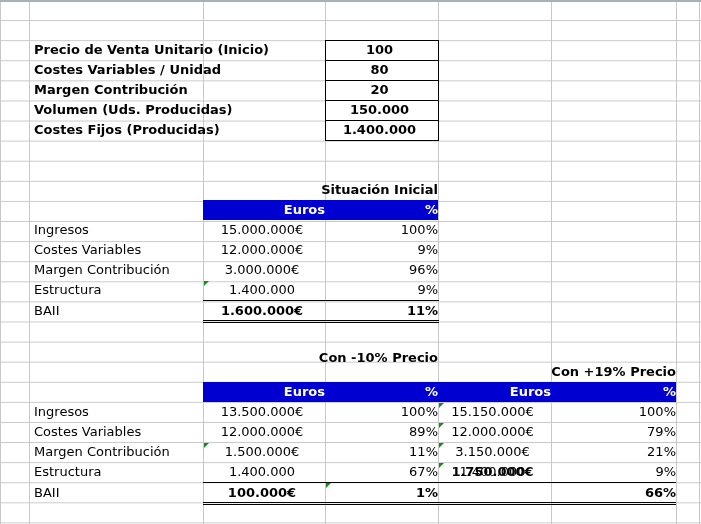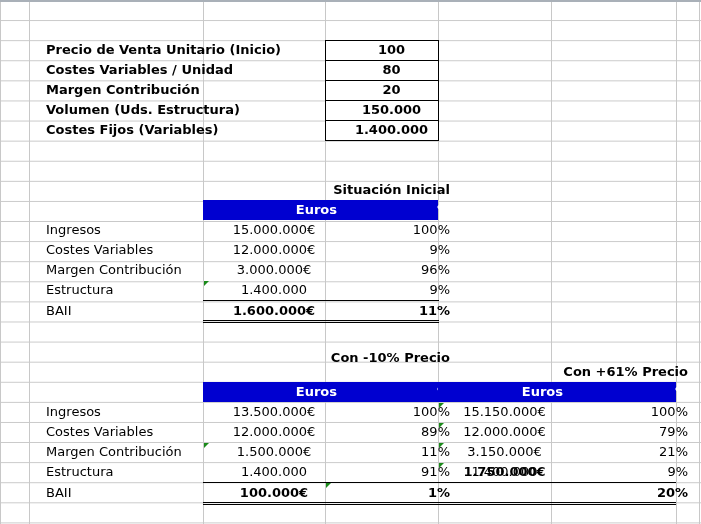--- a/index.html
+++ b/index.html
@@ -5,21 +5,21 @@
   html, body { margin:0; padding:0; background:#fff; }
   body { width:701px; height:524px; overflow:hidden; position:relative;
          font-family:"DejaVu Sans", sans-serif; font-size:13px; color:#000; }
   .grid { position:absolute; left:0; top:0; width:701px; height:524px;
           background-image:
             linear-gradient(to right, #c8c8c8 1px, transparent 1px),
             linear-gradient(to bottom, #c8c8c8 1px, transparent 1px);
           background-size: 100% 100%, 100% 20.1px; }
   .vline { position:absolute; top:0; width:1px; height:524px; background:#c8c8c8; }
   .topbar { position:absolute; left:0; top:0; width:701px; height:2px; background:#a9b0b8; }
-  .cell { position:absolute; height:20px; line-height:20px; white-space:nowrap; box-sizing:border-box;margin-left:12px; }
+  .cell { position:absolute; height:20px; line-height:20px; white-space:nowrap; box-sizing:border-box; }
   .b { font-weight:bold; }
   .r { text-align:center; padding-right:4px; }
   .c { text-align:right; }
   .l { text-align:left; padding-left:4px; }
   .box { position:absolute; border:1px solid #000; box-sizing:border-box; }
   .boxline { position:absolute; height:1px; background:#000; }
   .blue { position:absolute; height:20px; background:#0000D0; }
   .white { color:#fff; font-weight:bold; }
   .tri { position:absolute; width:0; height:0; border-top:5px solid #1a8a1a; border-right:5px solid transparent; }
   .hl { position:absolute; height:1px; background:#000; }
@@ -43,23 +43,23 @@
   <div class="boxline" style="left:325px;top:80px;width:114px"></div>
   <div class="boxline" style="left:325px;top:100px;width:114px"></div>
   <div class="boxline" style="left:325px;top:120px;width:114px"></div>
 
   <div class="cell b l" style="left:30px;top:40px;width:295px">Precio de Venta Unitario (Inicio)</div>
   <div class="cell b r" style="left:325px;top:40px;width:113px">100</div>
   <div class="cell b l" style="left:30px;top:60px;width:295px">Costes Variables / Unidad</div>
   <div class="cell b r" style="left:325px;top:60px;width:113px">80</div>
   <div class="cell b l" style="left:30px;top:80px;width:295px">Margen Contribución</div>
   <div class="cell b r" style="left:325px;top:80px;width:113px">20</div>
-  <div class="cell b l" style="left:30px;top:100px;width:295px">Volumen (Uds. Estructura)</div>
+  <div class="cell b l" style="left:30px;top:100px;width:295px">Volumen (Uds. Producidas)</div>
   <div class="cell b r" style="left:325px;top:100px;width:113px">150.000</div>
-  <div class="cell b l" style="left:30px;top:120px;width:295px">Costes Fijos (Variables)</div>
+  <div class="cell b l" style="left:30px;top:120px;width:295px">Costes Fijos (Producidas)</div>
   <div class="cell b r" style="left:325px;top:120px;width:113px">1.400.000</div>
 </div>
 
 <div>
   <div class="cell b c" style="left:203px;top:180px;width:235px">Situación Inicial</div>
   <div class="blue" style="left:203px;top:200px;width:235px"></div>
   <div class="cell c white" style="left:203px;top:200px;width:122px">Euros</div>
   <div class="cell c white" style="left:325px;top:200px;width:113px">%</div>
 
   <div class="cell l" style="left:30px;top:220px;width:173px">Ingresos</div>
@@ -97,45 +97,45 @@
   <div class="cell c white" style="left:325px;top:382px;width:113px">%</div>
 
   <div class="cell r" style="left:203px;top:402px;width:122px">13.500.000€</div>
   <div class="cell c" style="left:325px;top:402px;width:113px">100%</div>
   <div class="cell r" style="left:203px;top:422px;width:122px">12.000.000€</div>
   <div class="cell c" style="left:325px;top:422px;width:113px">89%</div>
   <div class="tri" style="left:204px;top:443px"></div>
   <div class="cell r" style="left:203px;top:442px;width:122px">1.500.000€</div>
   <div class="cell c" style="left:325px;top:442px;width:113px">11%</div>
   <div class="cell r" style="left:203px;top:462px;width:122px">1.400.000</div>
-  <div class="cell c" style="left:325px;top:462px;width:113px">91%</div>
+  <div class="cell c" style="left:325px;top:462px;width:113px">67%</div>
   <div class="hl" style="left:203px;top:482px;width:236px"></div>
   <div class="tri" style="left:326px;top:483px"></div>
   <div class="cell r b" style="left:203px;top:483px;width:122px">100.000€</div>
   <div class="cell c b" style="left:325px;top:483px;width:113px">1%</div>
   <div class="hl" style="left:203px;top:502px;width:236px"></div>
   <div class="hl" style="left:203px;top:504px;width:236px"></div>
 </div>
 
 <div>
-  <div class="cell b c" style="left:438px;top:362px;width:238px">Con +61% Precio</div>
+  <div class="cell b c" style="left:438px;top:362px;width:238px">Con +19% Precio</div>
   <div class="blue" style="left:438px;top:382px;width:238px"></div>
   <div class="cell c white" style="left:438px;top:382px;width:113px">Euros</div>
   <div class="cell c white" style="left:551px;top:382px;width:125px">%</div>
 
   <div class="tri" style="left:439px;top:403px"></div>
   <div class="cell r" style="left:438px;top:402px;width:113px">15.150.000€</div>
   <div class="cell c" style="left:551px;top:402px;width:125px">100%</div>
   <div class="tri" style="left:439px;top:423px"></div>
   <div class="cell r" style="left:438px;top:422px;width:113px">12.000.000€</div>
   <div class="cell c" style="left:551px;top:422px;width:125px">79%</div>
   <div class="tri" style="left:439px;top:443px"></div>
   <div class="cell r" style="left:438px;top:442px;width:113px">3.150.000€</div>
   <div class="cell c" style="left:551px;top:442px;width:125px">21%</div>
   <div class="tri" style="left:439px;top:463px"></div>
   <div class="cell r" style="left:438px;top:462px;width:113px">1.400.000</div>
   <div class="cell c" style="left:551px;top:462px;width:125px">9%</div>
   <div class="hl" style="left:438px;top:482px;width:238px"></div>
   <div class="cell r b" style="left:438px;top:462px;width:113px">1.750.000€</div>
-  <div class="cell c b" style="left:551px;top:483px;width:125px">20%</div>
+  <div class="cell c b" style="left:551px;top:483px;width:125px">66%</div>
   <div class="hl" style="left:438px;top:502px;width:238px"></div>
   <div class="hl" style="left:438px;top:504px;width:238px"></div>
 </div>
 
 </body></html>

